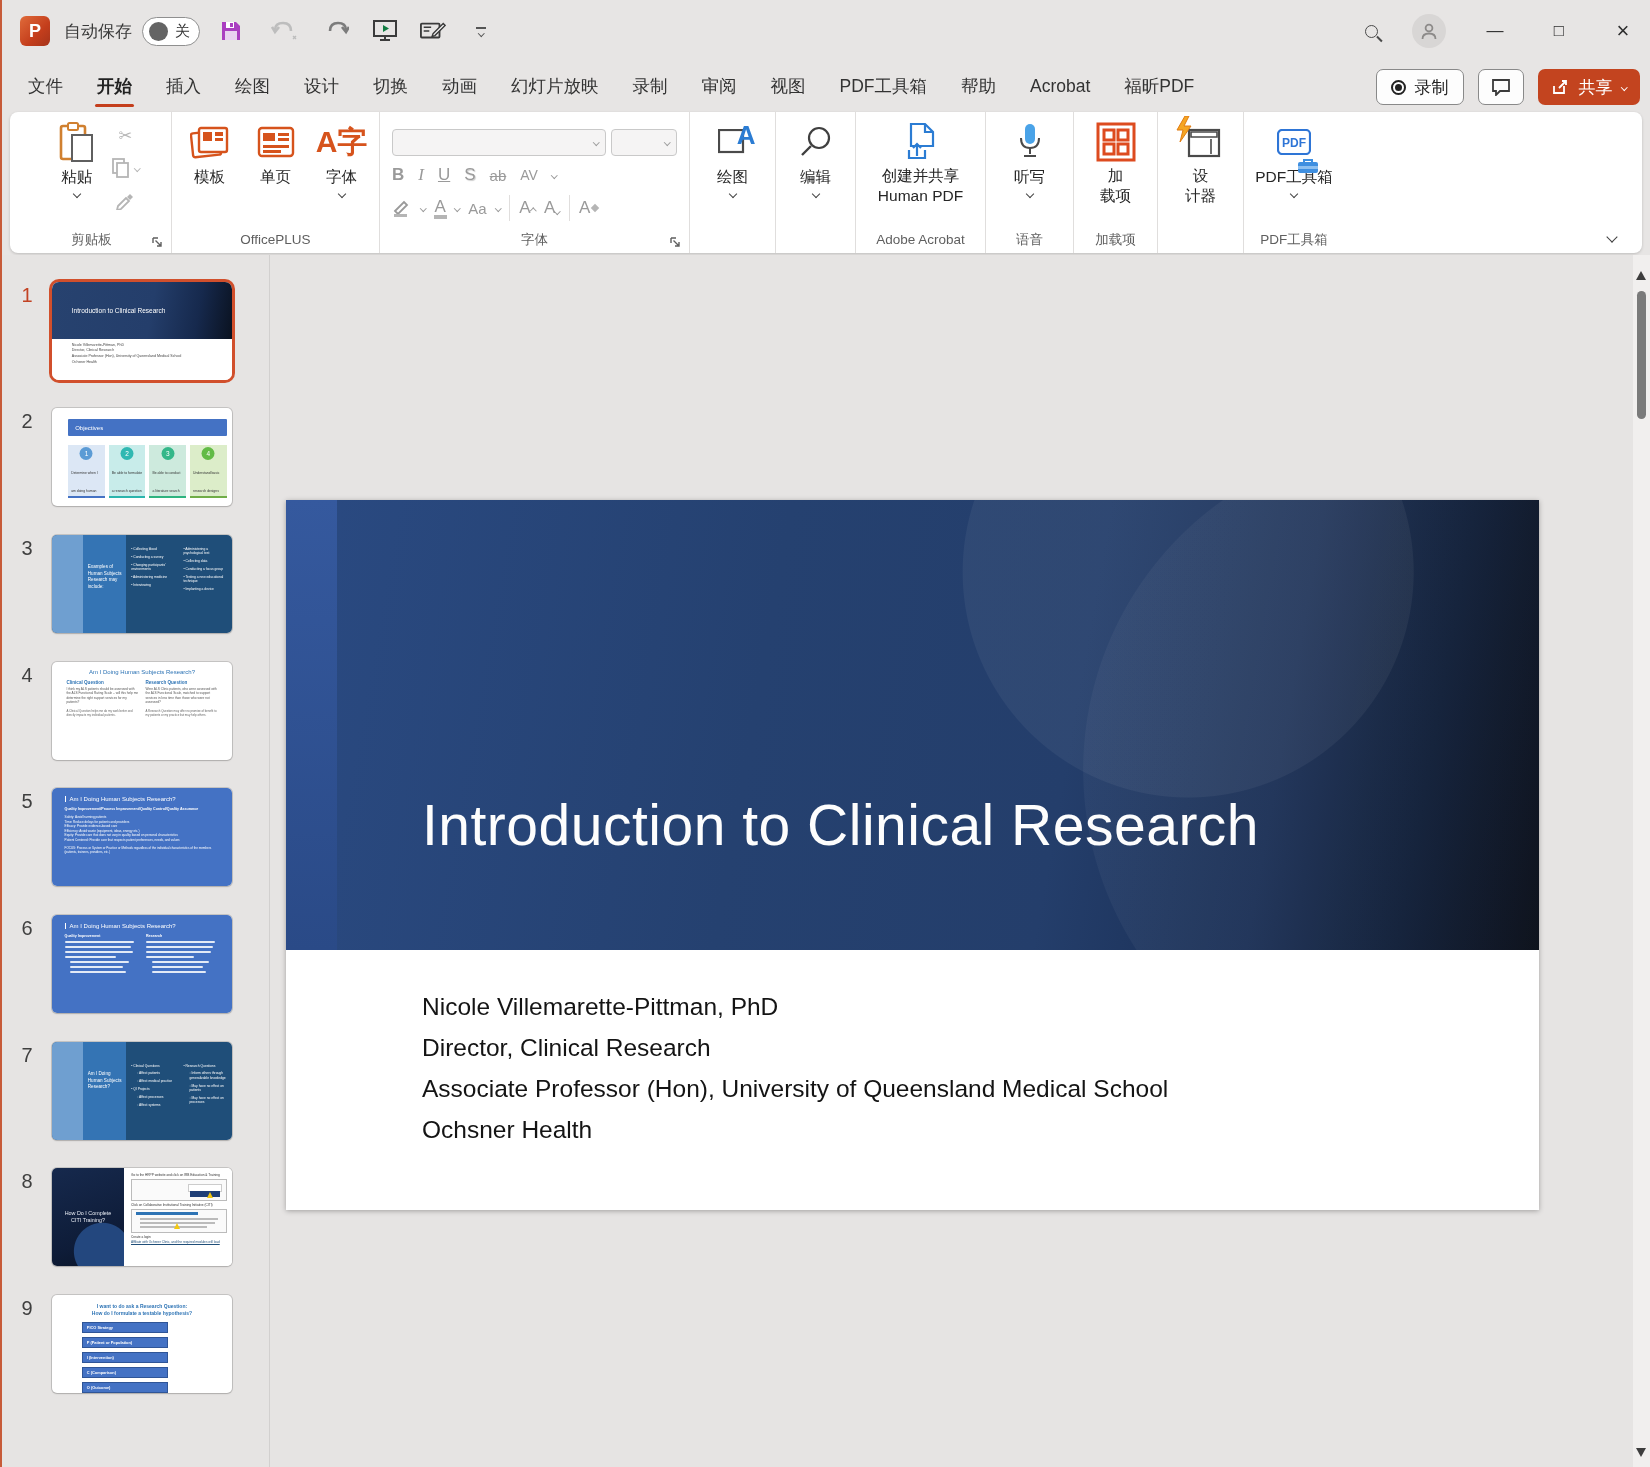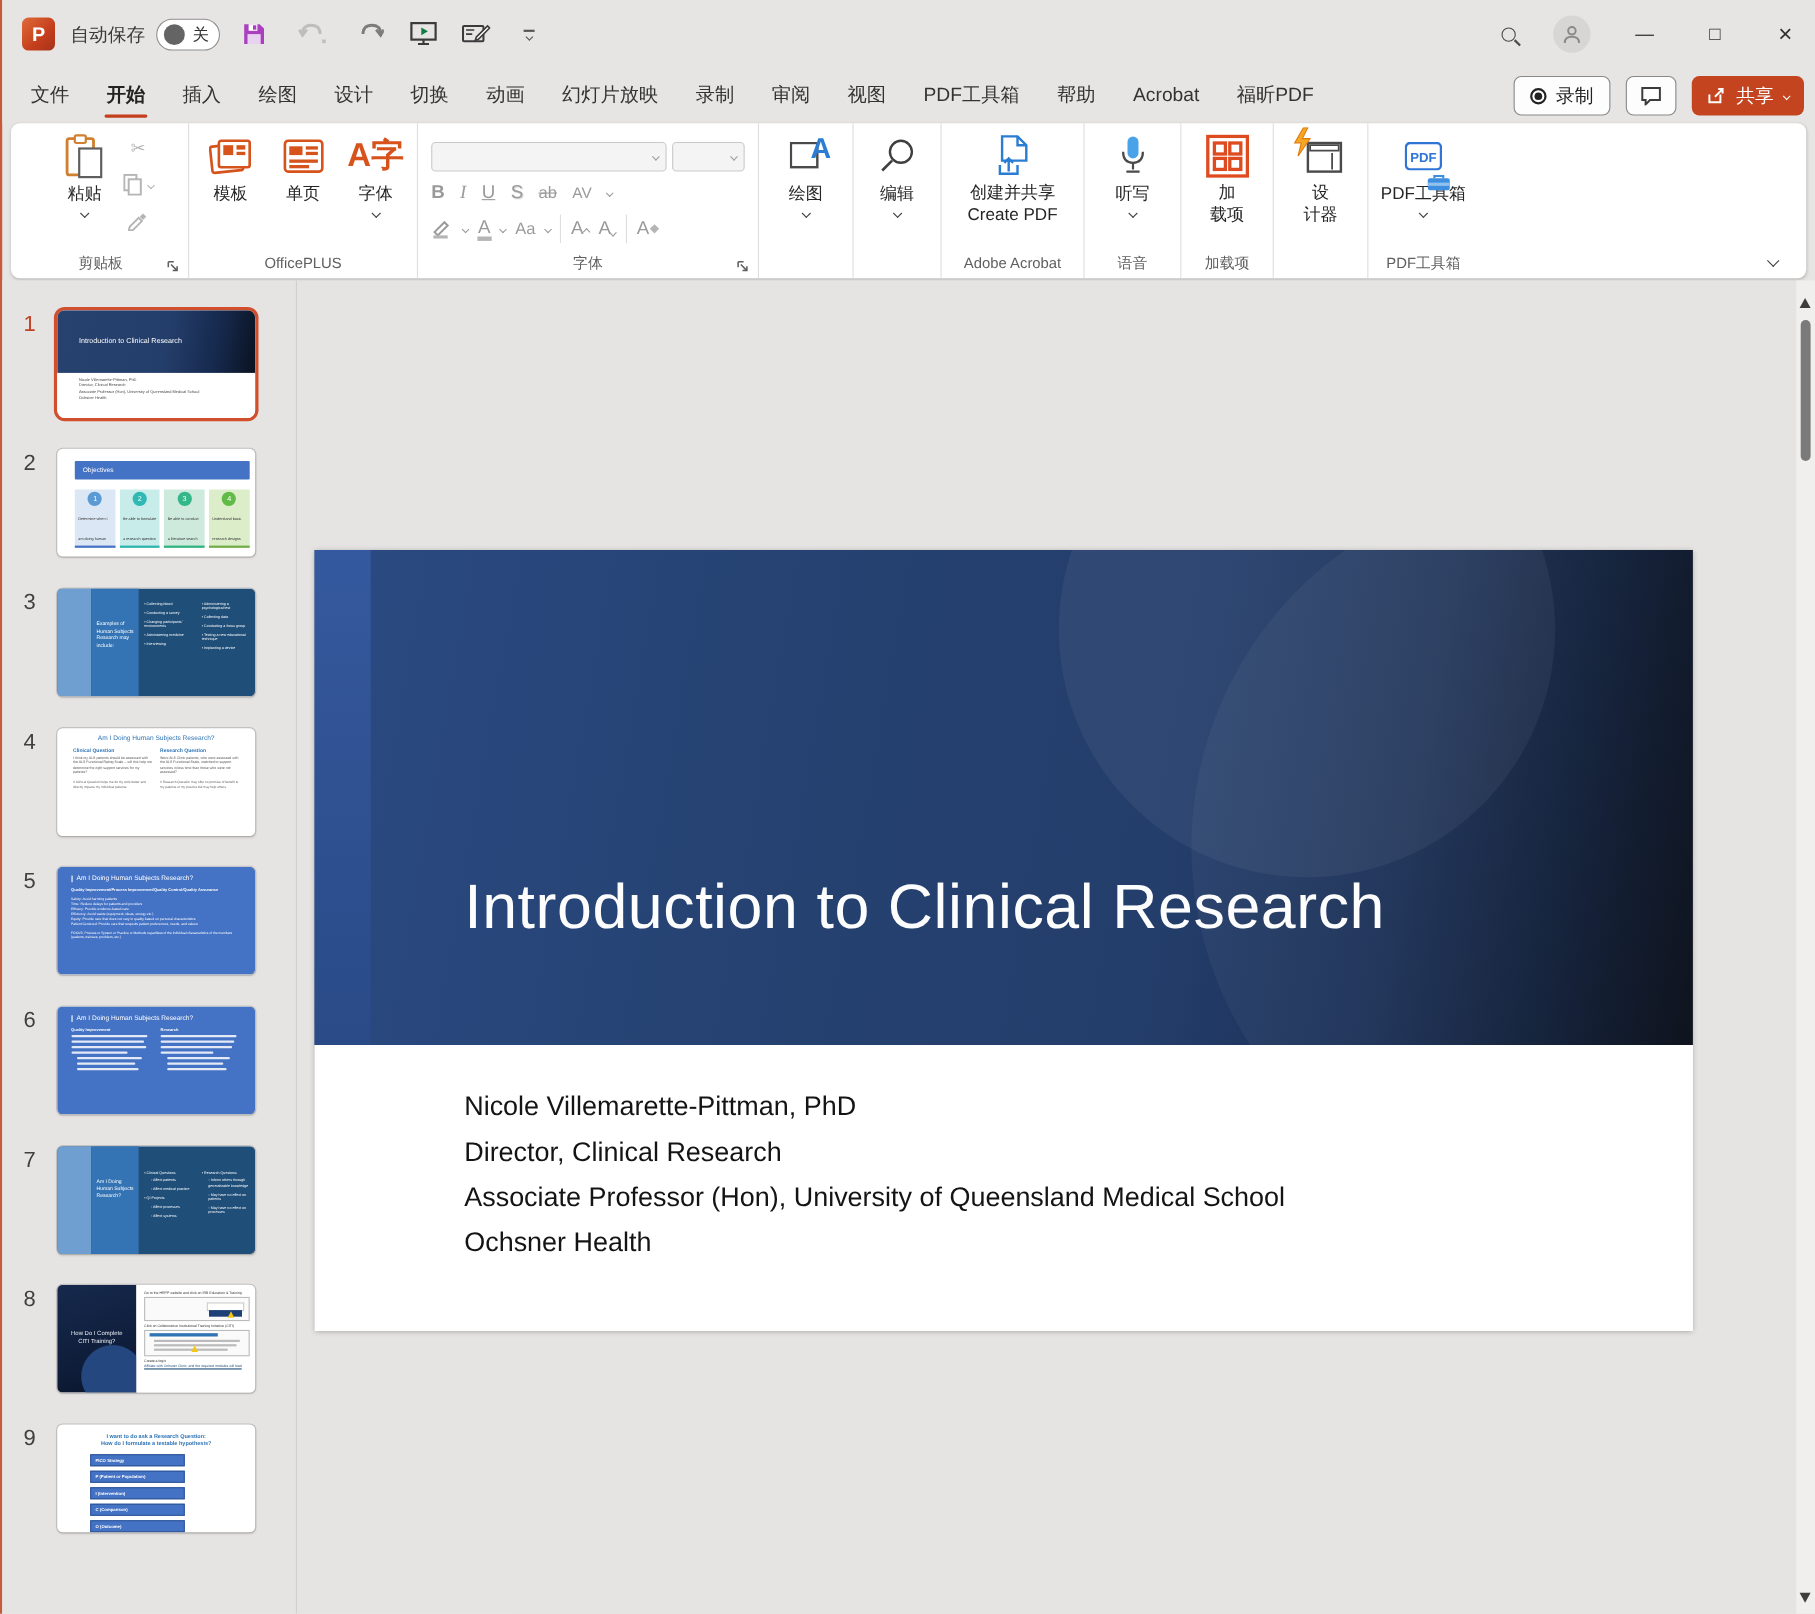--- a/index.html
+++ b/index.html
@@ -421,21 +421,21 @@
       <div class="bigbtn" style="width:120px">
         <span class="bicon">
           <svg width="36" height="40" viewBox="0 0 36 40">
                 <path d="M8 2 h14 l8 8 v14 h-22z" fill="none" stroke="#2b7cd3" stroke-width="2.2"></path>
                 <path d="M22 2 v8 h8" fill="none" stroke="#2b7cd3" stroke-width="2.2"></path>
                 <path d="M6 28 v8 h16 v-8 M14 34 v-12 M10 26 l4-4 4 4" fill="none" stroke="#2b7cd3" stroke-width="2.2"></path>
               </svg>
         </span>
         <span class="two-line">
           <span>创建并共享</span><br>
-          <span>Create PDF</span>
+          <span>Human PDF</span>
         </span>
       </div>
     </div>
     <div class="group-footer"><span>Adobe Acrobat</span></div>
   </div>
 
   <div class="group" style="width:88px">
     <div class="group-body">
       <div class="bigbtn">
         <span class="bicon">

